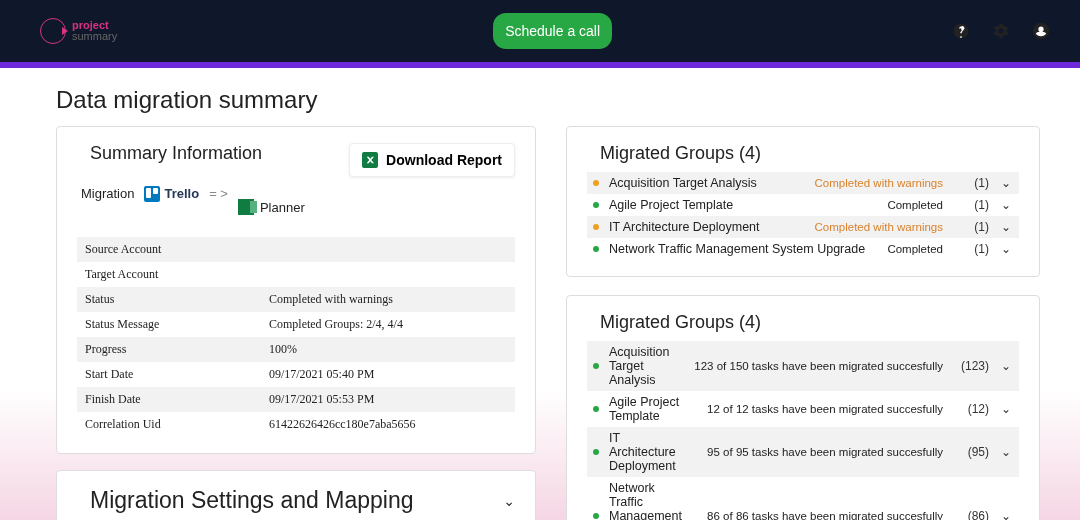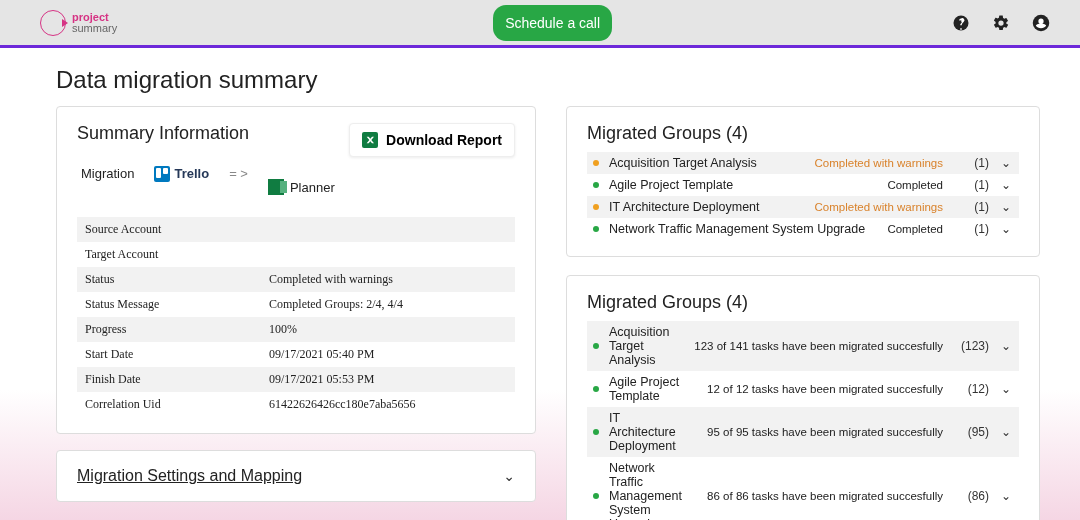--- a/index.html
+++ b/index.html
@@ -10,24 +10,24 @@
     background: linear-gradient(to bottom, #ffffff 0%, #ffffff 75%, #f5d6e4 100%);
     color: #222;
     font-size: 13px;
     overflow: hidden;
   }
 
   
   .header {
     display: flex;
     align-items: center;
-    height: 48px;
+    height: 68px;
     padding: 0 30px 0 40px;
-    border-bottom: 3px solid #6d28d9;
-    background: #e5e5e5;
+    border-bottom: 6px solid #6d28d9;
+    background: #0f172a;
   }
   .logo {
     display: flex;
     align-items: center;
     gap: 6px;
   }
   .logo-mark {
     width: 26px;
     height: 26px;
     border: 1.5px solid #d63384;
@@ -63,49 +63,49 @@
 
   .cols { display:flex; gap:30px; }
   .col-left { width: 480px; display:flex; flex-direction:column; gap:16px; }
   .col-right { flex:1; display:flex; flex-direction:column; gap:18px; }
 
   .panel {
     border:1px solid #ddd; border-radius:4px; background:#fff;
     padding:16px 20px;
   }
   .panel-header { display:flex; justify-content:space-between; align-items:flex-start; margin-bottom:10px;}
-  .panel-title { font-size:18px; font-weight:400; }
+  .panel-title { font-size:18px; font-weight:400;margin-left:13px; }
   .download-btn {
     display:flex; align-items:center; gap:8px;
     background:#fff; border:1px solid #eee; border-radius:4px;
     padding:8px 12px; font-size:14px; font-weight:600;
     box-shadow:0 1px 3px rgba(0,0,0,0.08);
     cursor:pointer;
   }
   .excel-icon { width:16px; height:16px; display:inline-flex; }
-  .migration-row { display:flex; align-items:center; gap:20px; font-size:13px; margin:8px 0 12px 4px;}
+  .migration-row { display:flex; align-items:center; gap:10px; font-size:13px; margin:8px 0 12px 4px;}
   .trello-badge { display:flex; align-items:center; gap:4px; font-weight:700; color:#253858;}
   .trello-mark { width:16px; height:16px; background:#0079bf; border-radius:2px; position:relative;}
   .trello-mark::before, .trello-mark::after {
     content:""; position:absolute; background:#fff; border-radius:1px; width:5px;
   }
   .trello-mark::before { left:2px; top:2px; height:10px; }
   .trello-mark::after { right:2px; top:2px; height:6px; }
   .arrow-sep { color:#888; font-size:13px; }
   .planner-badge { display:flex; align-items:center; gap:6px;margin-top:27px; }
   .planner-mark { width:16px; height:16px; background:#107c41; position:relative;}
   .planner-mark::after{content:"";position:absolute;right:-3px;top:2px;width:7px;height:12px;background:#55b17e;}
 
   table.info { width:100%; border-collapse:collapse; font-size:12px;font-family:Liberation Serif, serif;}
   table.info tr:nth-child(odd) td { background:#f2f2f2; }
   table.info td { padding:5px 8px; }
   table.info td:first-child { width:42%; }
 
   .settings-panel { display:flex; justify-content:space-between; align-items:center; cursor:pointer;}
-  .settings-panel .panel-title { font-size:16px;text-decoration:underline; }
+  .settings-panel .panel-title { font-size:23px; }
   .chev { font-size:14px; color:#333; }
 
   .group-list { margin-top:8px; }
   .group-row {
     display:flex; align-items:center; gap:10px;
     padding:4px 6px; font-size:12.5px;
   }
   .group-row:nth-child(odd){ background:#f2f2f2; }
   .dot { width:6px; height:6px; border-radius:50%; flex-shrink:0;}
   .dot.orange{ background:#f0a020;}
@@ -260,21 +260,21 @@
             </div>
           </div>
       </div>
 
       <div class="panel">
         <div class="panel-title">Migrated Groups (4)</div>
         <div class="group-list" id="groups2-list">
             <div class="group-row">
               <span class="dot green"></span>
               <span class="gname">Acquisition Target Analysis</span>
-              <span class="gstatus">123 of 141 tasks have been migrated succesfully</span>
+              <span class="gstatus">123 of 150 tasks have been migrated succesfully</span>
               <span class="gcount">(123)</span>
               <span class="gchev">⌄</span>
             </div>
             <div class="group-row">
               <span class="dot green"></span>
               <span class="gname">Agile Project Template</span>
               <span class="gstatus">12 of 12 tasks have been migrated succesfully</span>
               <span class="gcount">(12)</span>
               <span class="gchev">⌄</span>
             </div>

